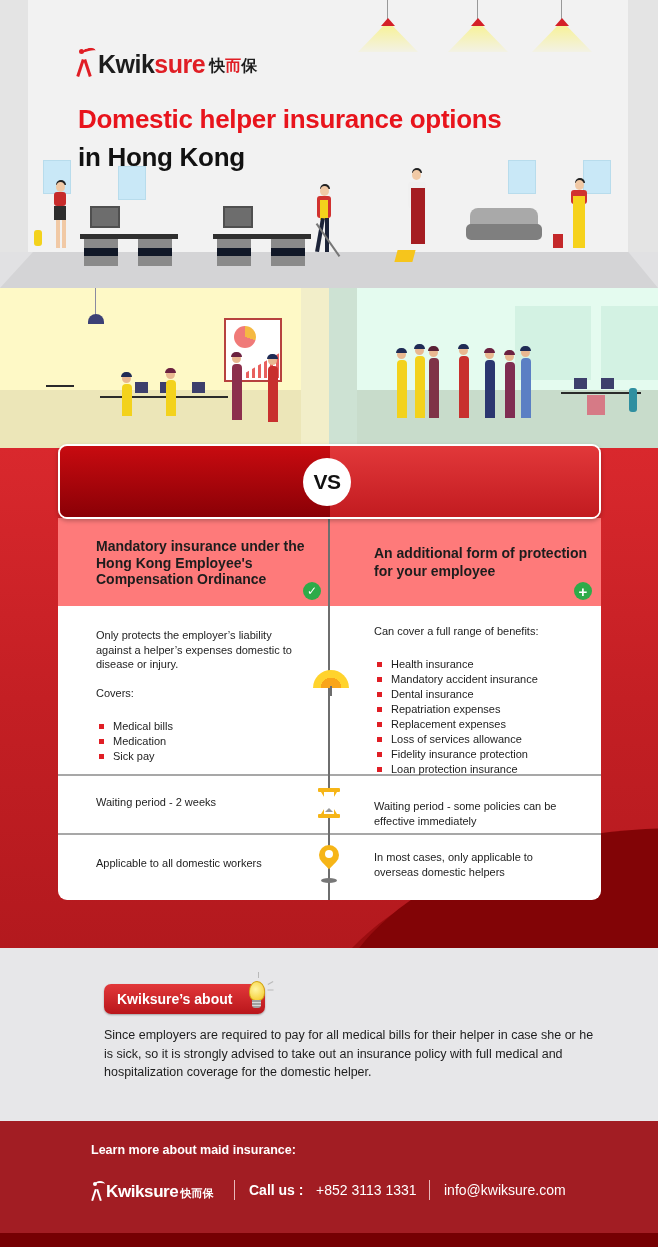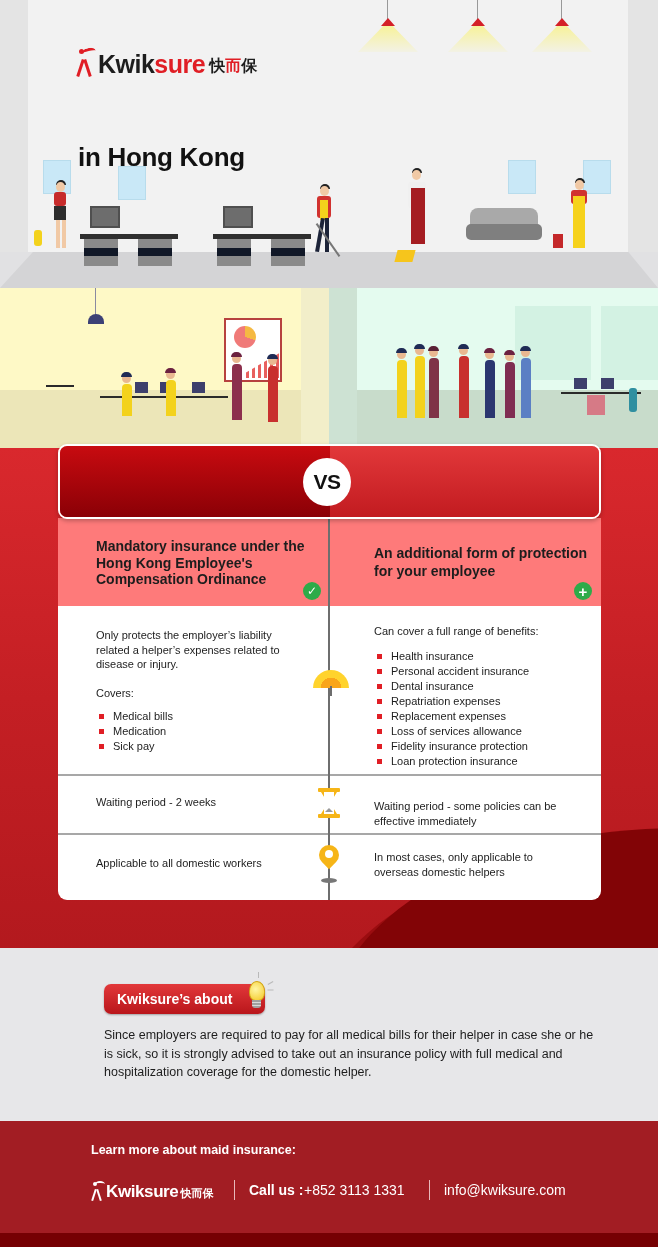--- a/index.html
+++ b/index.html
@@ -129,21 +129,21 @@
   .f-logo { position: absolute; left: 91px; top: 1176px; height: 26px; display: flex; align-items: flex-end; color: #fff; }
   .f-logo .mark { width: 14px; height: 22px; position: relative; margin-right: 1px; }
   .f-logo .mark .dot { position: absolute; left: 2px; top: 2px; width: 4px; height: 4px; border-radius: 50%; background: #fff; }
   .f-logo .mark .arc { position: absolute; left: 4px; top: 1px; width: 10px; height: 6px; border-top: 2px solid #fff; border-radius: 50% 50% 0 0; }
   .f-logo .mark .leg1 { position: absolute; left: 2px; top: 9px; width: 2px; height: 12px; background: #fff; transform: rotate(18deg); }
   .f-logo .mark .leg2 { position: absolute; left: 7px; top: 9px; width: 2px; height: 12px; background: #fff; transform: rotate(-18deg); }
   .f-logo .w { font-size: 17px; font-weight: 700; letter-spacing: -0.4px; line-height: 20px; }
   .f-logo .cn { font-size: 11px; font-weight: 700; margin-left: 2px; line-height: 18px; }
   .f-sep { position: absolute; top: 1180px; width: 1px; height: 20px; background: #e9b8ba; }
   .f-call { position: absolute; left: 249px; top: 1182px; font-size: 14px; font-weight: 700; color: #fff; text-align: center; }
-  .f-phone { position: absolute; left: 304px; top: 1182px; font-size: 14px; color: #fff; }
+  .f-phone { position: absolute; left: 316px; top: 1182px; font-size: 14px; color: #fff; }
   .f-email { position: absolute; left: 444px; top: 1182px; font-size: 14px; color: #fff; }
 </style>
 </head>
 <body>
 
 <section class="hero">
   <div class="wall-left"></div>
   <div class="wall-right"></div>
   <div class="floor-under"></div>
   <div class="floor"></div>
@@ -169,20 +169,21 @@
       <span class="dot"></span>
         <span class="arc"></span>
         <span class="leg1"></span>
         <span class="leg2"></span>
     </div>
     <span class="k">Kwik</span>
       <span class="s">sure</span>
     <span class="cn"><span>快</span><span class="r">而</span><span>保</span></span>
   </div>
 
+  <h1 class="title1">Domestic helper insurance options</h1>
   <h1 class="title2">in Hong Kong</h1>
 
   <div class="window" style="left:43px;top:160px"></div>
   <div class="window" style="left:118px;top:166px"></div>
   <div class="window" style="left:508px;top:160px"></div>
   <div class="window" style="left:583px;top:160px"></div>
 
   <div class="desk" style="left:80px;top:206px">
       <div class="mon"></div>
       <div class="top"></div>
@@ -326,37 +327,37 @@
     <div class="cell l">Mandatory insurance under the Hong Kong Employee's Compensation Ordinance</div>
     <div class="badge check">✓</div>
     <div class="badge plus">+</div>
   </div>
 
   <div class="divider-v"></div>
   <div class="row-line" style="top:256px"></div>
   <div class="row-line" style="top:315px"></div>
 
   <div class="cell-text" style="left:38px;top:110px;width:200px">
-    <p>Only protects the employer’s liability related a helper’s expenses related to disease or injury.</p>
+    <p>Only protects the employer’s liability against a helper’s expenses domestic to disease or injury.</p>
     <p style="margin-top:14px">Covers:</p>
-    <ul class="bullets" style="margin-top:9px">
+    <ul class="bullets" style="margin-top:19px">
       <li>Medical bills</li>
       <li>Medication</li>
       <li>Sick pay</li>
     </ul>
   </div>
   <div class="icon-umbrella">
       <div class="canopy"></div>
       <div class="stick"></div>
     </div>
   <div class="cell-text" style="left:316px;top:106px;width:215px">
     <p>Can cover a full range of benefits:</p>
-    <ul class="bullets" style="margin-top:10px">
+    <ul class="bullets" style="margin-top:18px">
       <li>Health insurance</li>
-      <li>Personal accident insurance</li>
+      <li>Mandatory accident insurance</li>
       <li>Dental insurance</li>
       <li>Repatriation expenses</li>
       <li>Replacement expenses</li>
       <li>Loss of services allowance</li>
       <li>Fidelity insurance protection</li>
       <li>Loan protection insurance</li>
     </ul>
   </div>
 
   <div class="cell-text" style="left:38px;top:277px;width:200px">Waiting period - 2 weeks</div>

